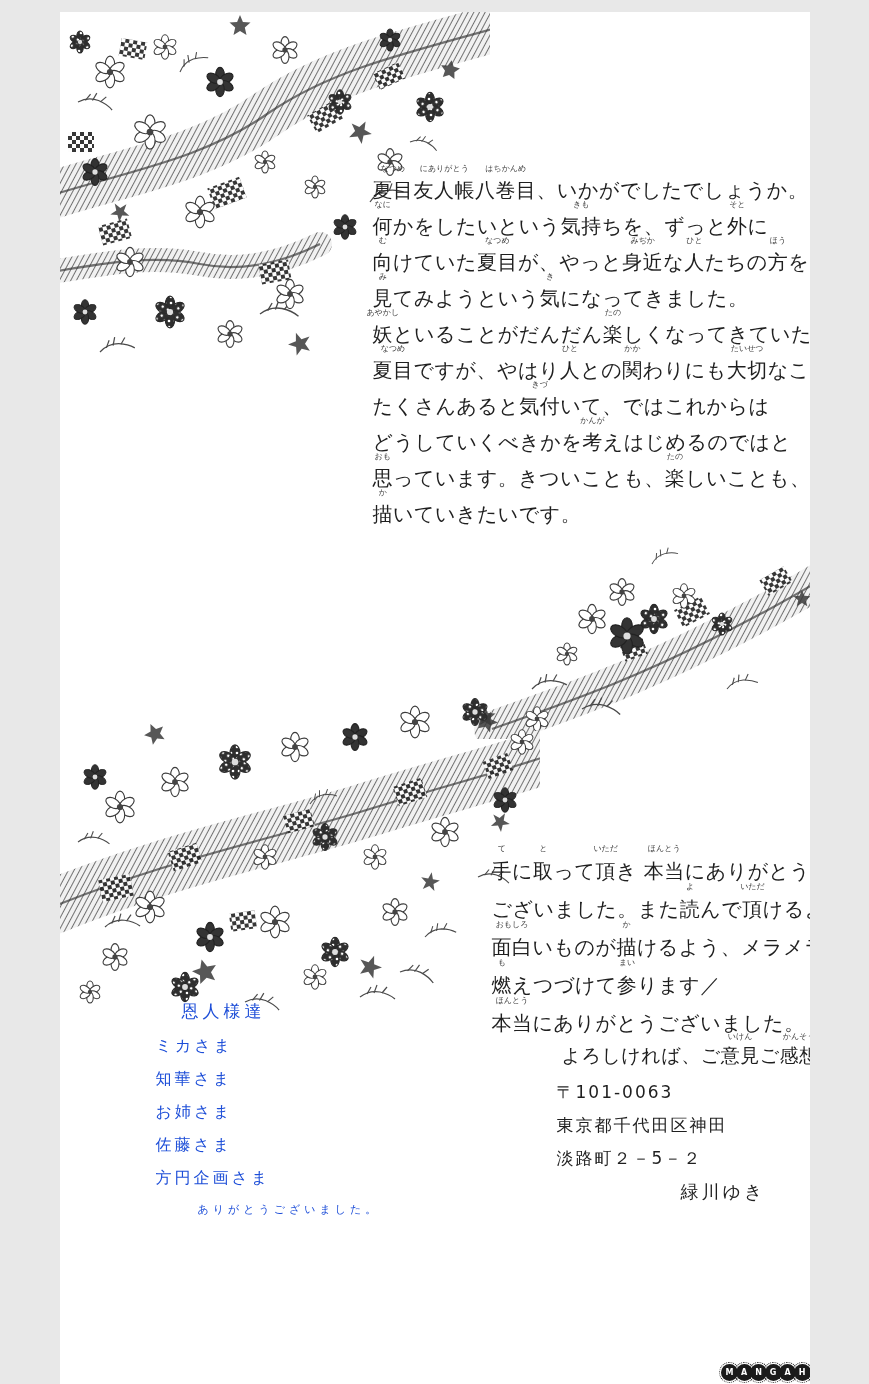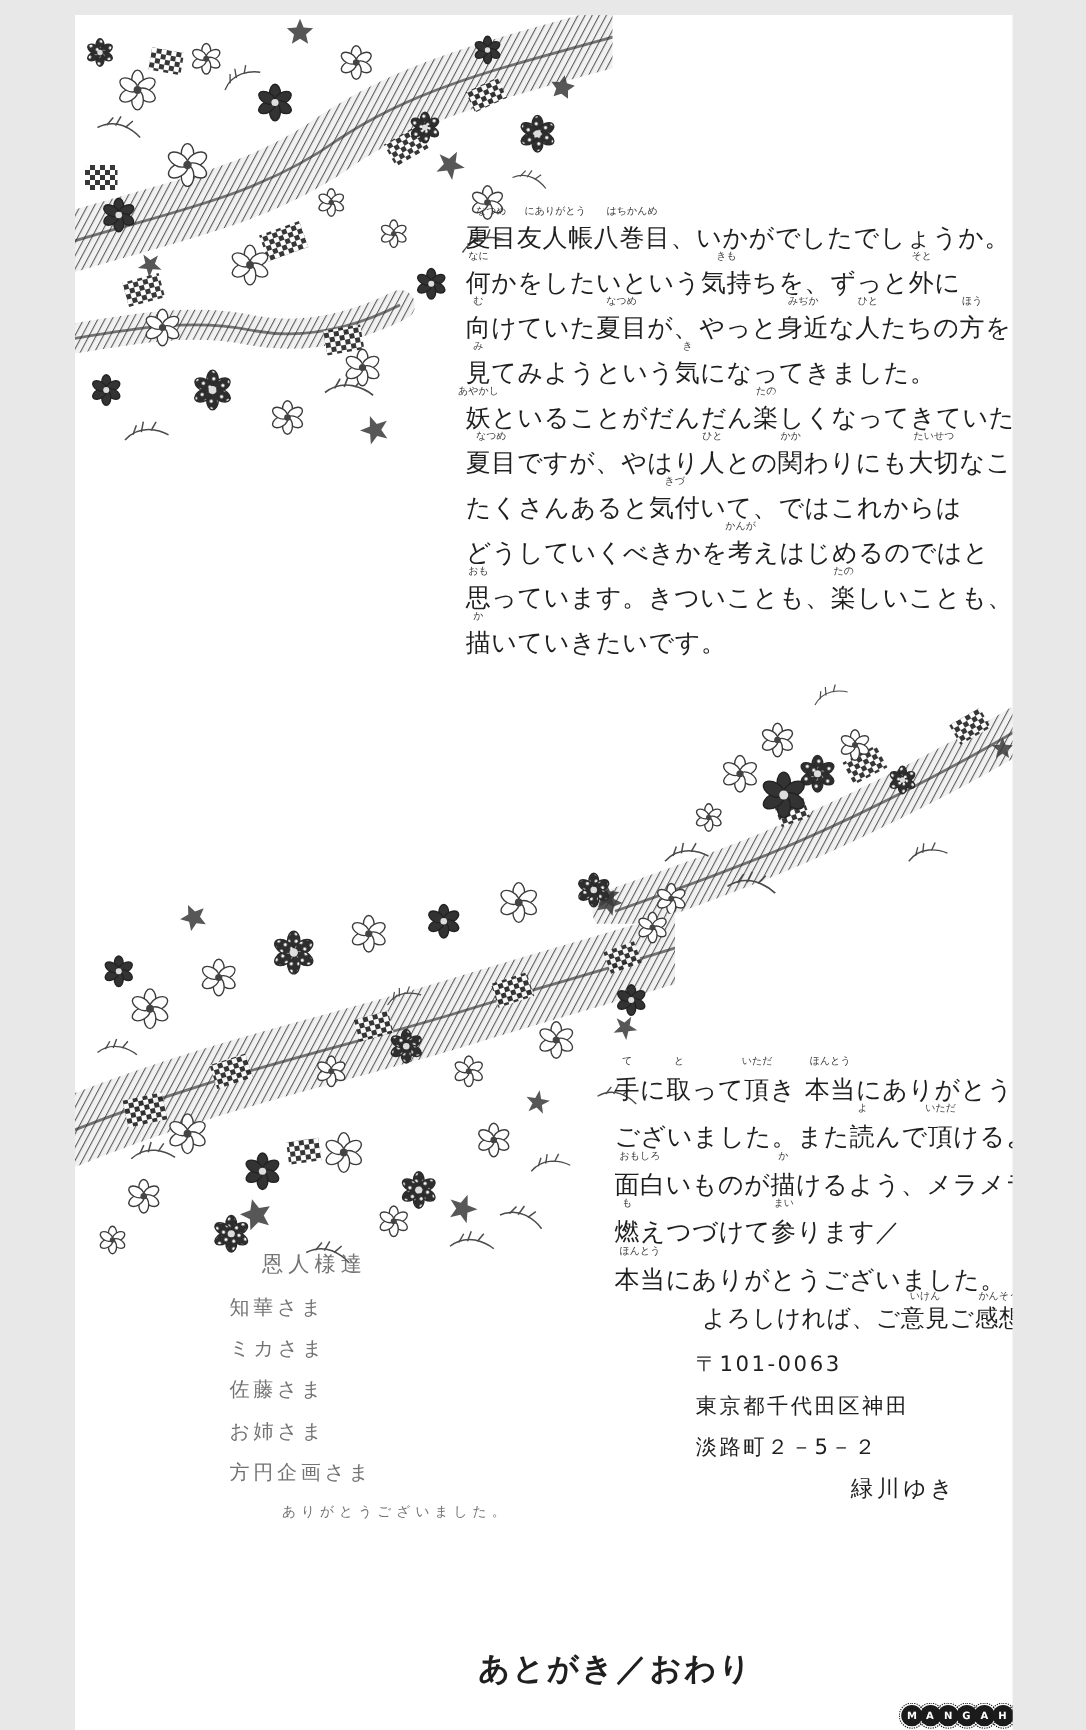--- a/index.html
+++ b/index.html
@@ -15,22 +15,22 @@
   .seg{ position:relative; display:inline-block; }
   .seg .rt{
     position:absolute; top:-7px; left:50%; transform:translateX(-50%);
     font-size:8px; line-height:8px; letter-spacing:0; white-space:nowrap; color:#3a3a3a;
   }
   #paragraph1{ left:313px; top:160px; }
   #paragraph2{ left:432px; top:840px; }
   #paragraph2 .jp-line{ line-height:38px; }
   
   .thanks{
-    position:absolute; left:124px; top:988px;
-    font-family:Liberation Mono, monospace; color:#737373;
+    position:absolute; left:96px; top:988px;
+    font-family:Liberation Mono, monospace; color:#1d4ed8;
   }
   .thanks-header{ margin-left:26px; font-size:17px; letter-spacing:4px; margin-bottom:13px; }
   .thanks-item{ font-size:16px; letter-spacing:3px; height:33px; }
   .thanks-footer{ margin-left:42px; font-size:11px; letter-spacing:4px; margin-top:1px; }
   
   .feedback{ position:absolute; left:497px; top:1028px; }
   .feedback-header{ font-size:19px; line-height:30px; letter-spacing:.5px; margin-left:5px; margin-bottom:6px; white-space:nowrap; }
   .addr-line{ font-size:17px; letter-spacing:2px; line-height:33px; white-space:nowrap; }
   .signature{ font-size:18px; letter-spacing:3px; line-height:33px; margin-left:124px; font-family:"DejaVu Serif", serif; }
   
@@ -628,40 +628,39 @@
       <div class="jp-line"><span class="seg"><span class="rt">て</span><span>手</span></span>に<span class="seg"><span class="rt">と</span><span>取</span></span>って<span class="seg"><span class="rt">いただ</span><span>頂</span></span>き <span class="seg"><span class="rt">ほんとう</span><span>本当</span></span>にありがとう</div>
       <div class="jp-line">ございました。また<span class="seg"><span class="rt">よ</span><span>読</span></span>んで<span class="seg"><span class="rt">いただ</span><span>頂</span></span>けるよう、</div>
       <div class="jp-line"><span class="seg"><span class="rt">おもしろ</span><span>面白</span></span>いものが<span class="seg"><span class="rt">か</span><span>描</span></span>けるよう、メラメラと</div>
       <div class="jp-line"><span class="seg"><span class="rt">も</span><span>燃</span></span>えつづけて<span class="seg"><span class="rt">まい</span><span>参</span></span>ります／</div>
       <div class="jp-line"><span class="seg"><span class="rt">ほんとう</span><span>本当</span></span>にありがとうございました。</div>
     </div>
 
   <div class="thanks">
     <div class="thanks-header">恩人様達</div>
     <div id="thanksItems">
+        <div class="thanks-item">ミカさま</div>
         <div class="thanks-item">知華さま</div>
-        <div class="thanks-item">ミカさま</div>
+        <div class="thanks-item">お姉さま</div>
         <div class="thanks-item">佐藤さま</div>
-        <div class="thanks-item">お姉さま</div>
         <div class="thanks-item">方円企画さま</div>
       </div>
     <div class="thanks-footer">ありがとうございました。</div>
   </div>
 
   <div class="feedback">
     <div class="feedback-header jp-line" id="feedbackHeader">よろしければ、ご<span class="seg"><span class="rt">いけん</span><span>意見</span></span>ご<span class="seg"><span class="rt">かんそう</span><span>感想</span></span>をぜひ。</div>
     <div class="addr-line">〒101-0063</div>
     <div id="addressLines">
         <div class="addr-line">東京都千代田区神田</div>
         <div class="addr-line">淡路町２－5－２</div>
       </div>
     <div class="signature">緑川ゆき</div>
   </div>
 
-  <div class="afterword-title">あとがき／おわり</div>
 
   <div class="watermark" id="watermark">
       <span class="wm-badge">M</span>
       <span class="wm-badge">A</span>
       <span class="wm-badge">N</span>
       <span class="wm-badge">G</span>
       <span class="wm-badge">A</span>
       <span class="wm-badge">H</span>
       <span class="wm-badge">E</span>
       <span class="wm-badge">R</span>

